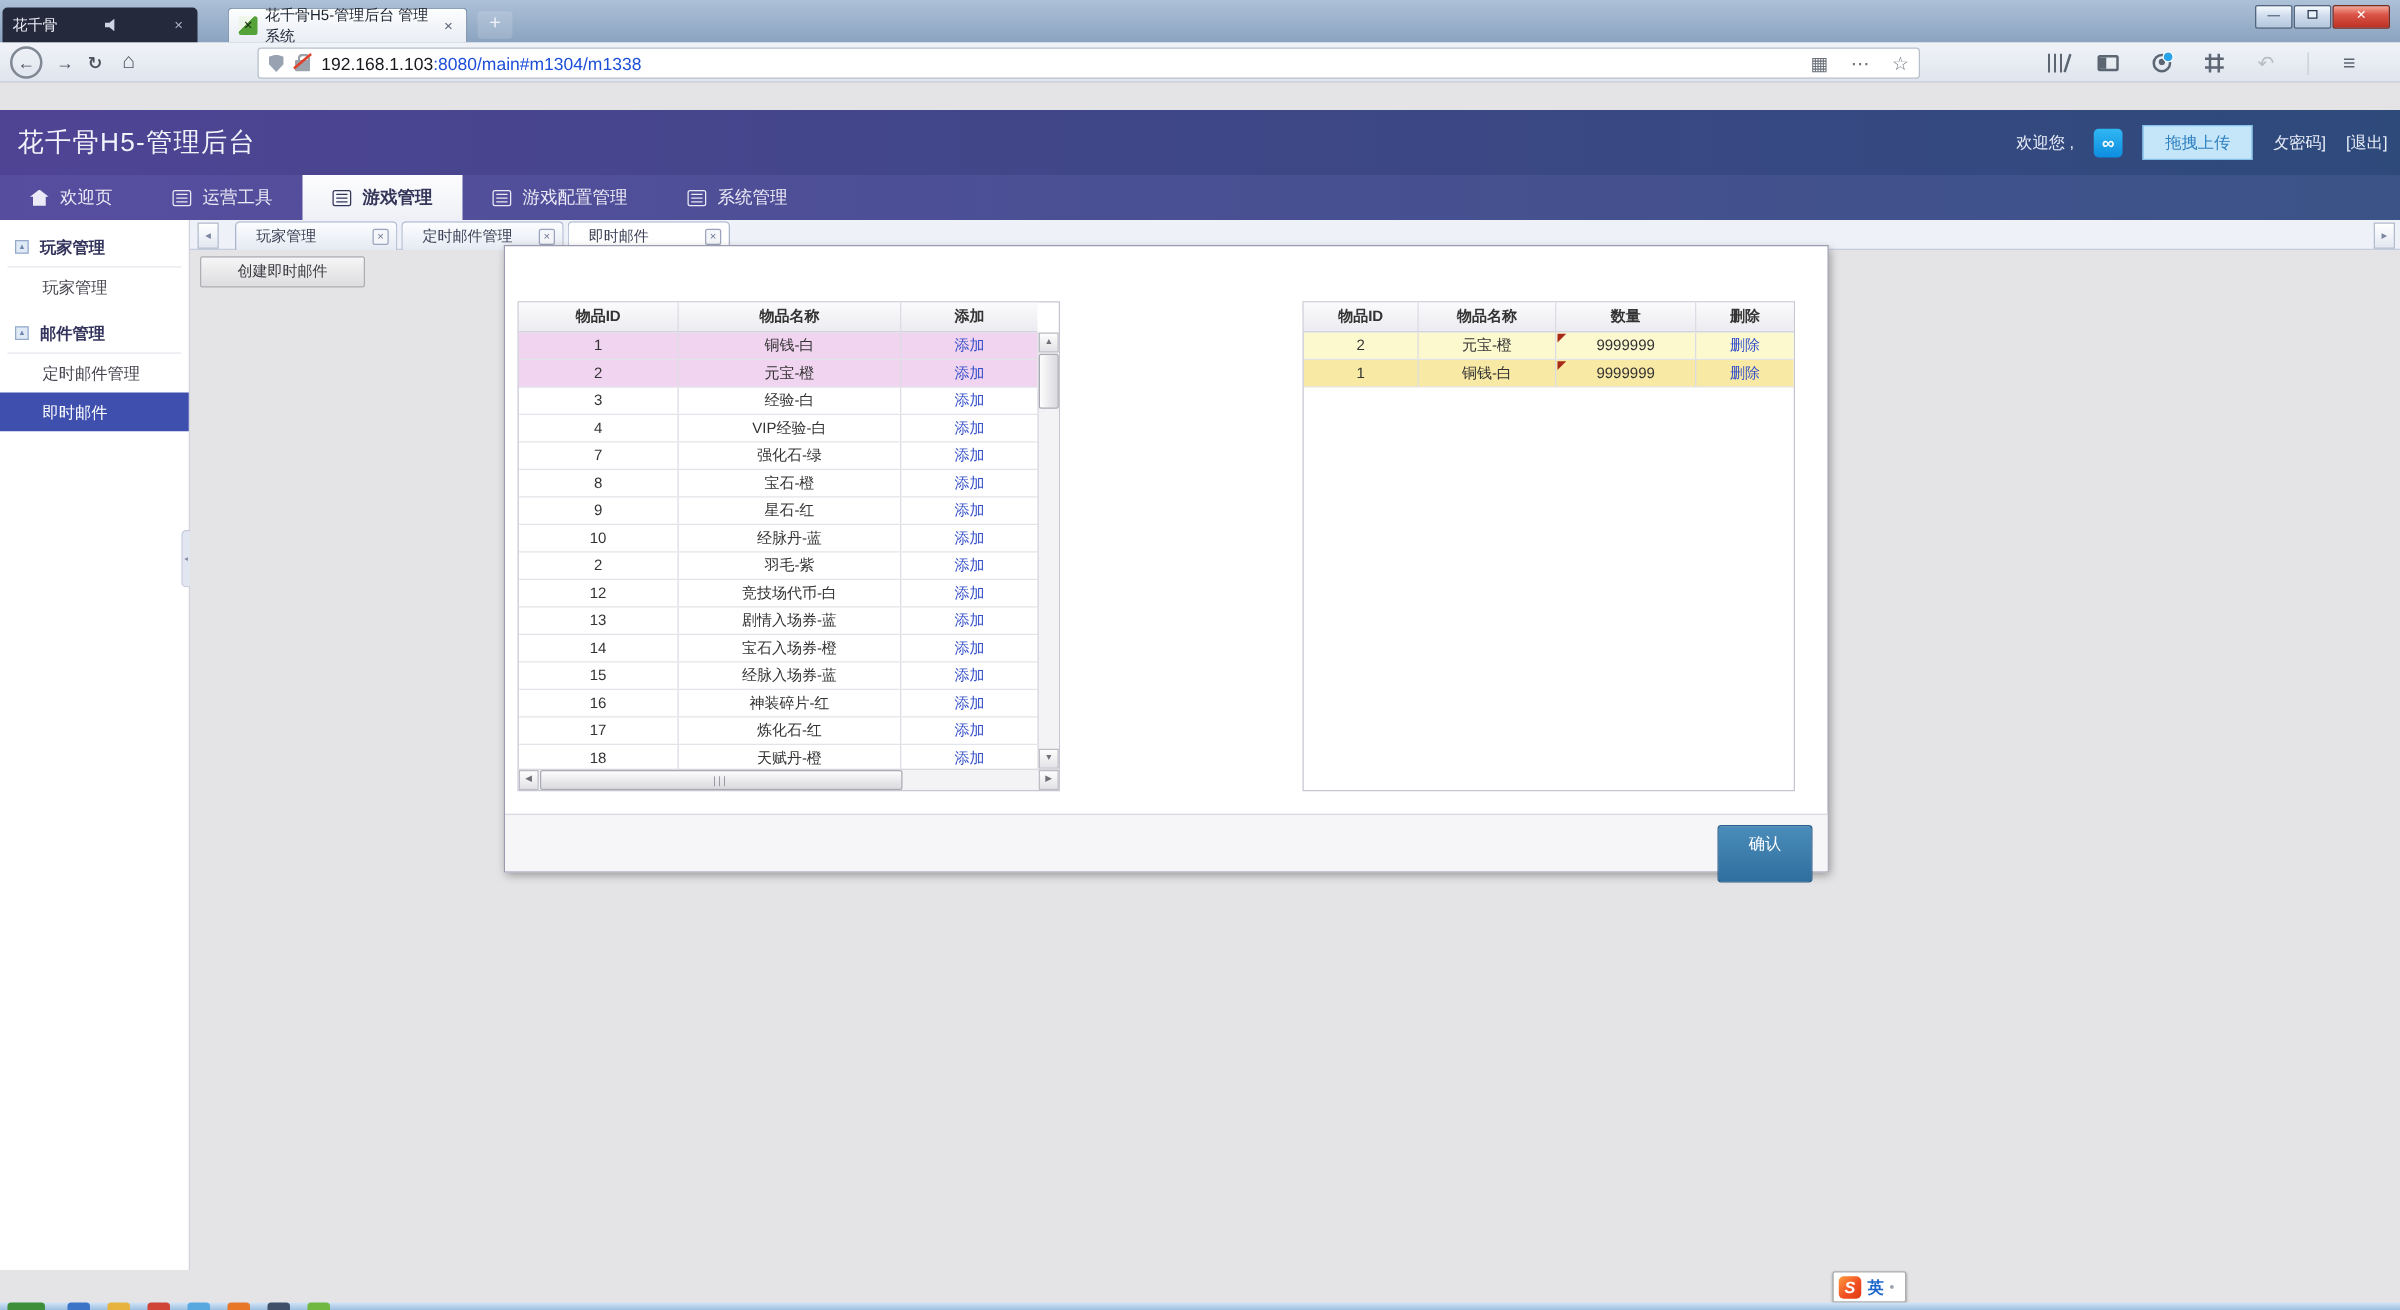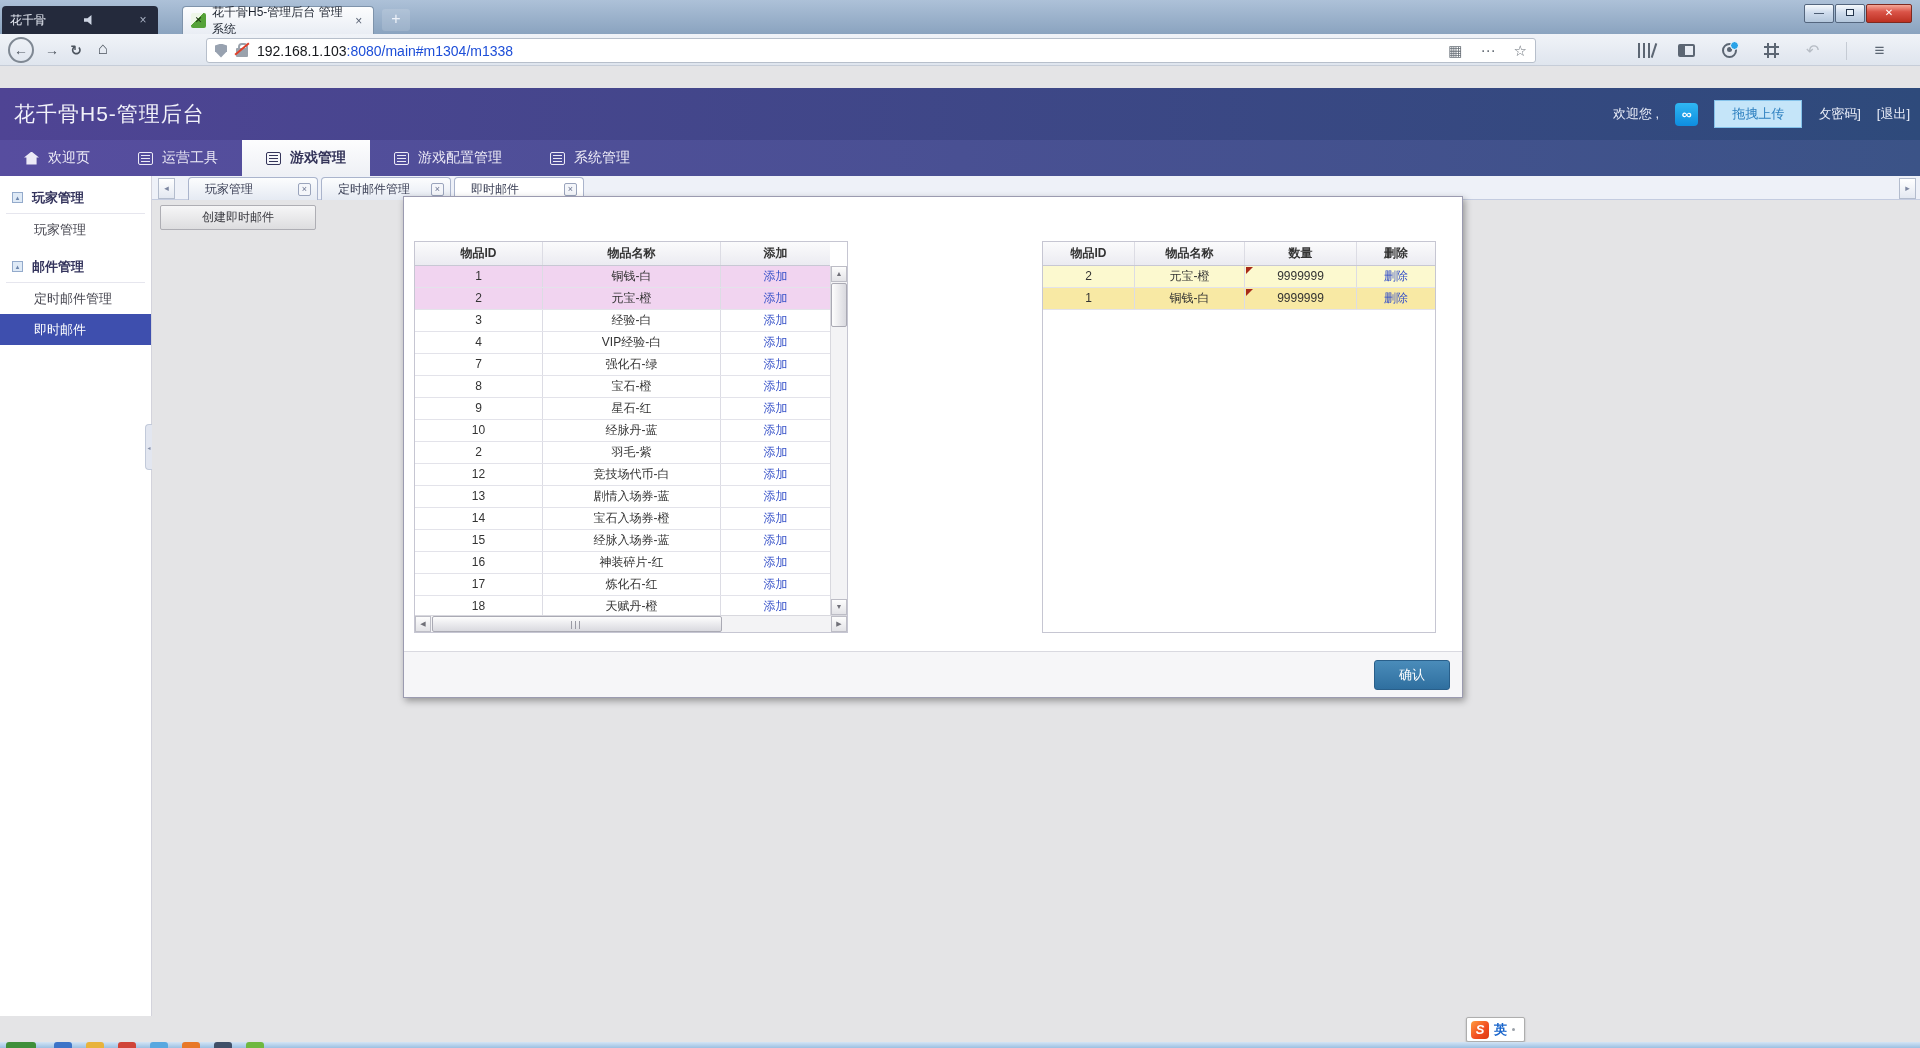--- a/index.html
+++ b/index.html
@@ -143,21 +143,21 @@
   .ic-collapse { width:11px; height:11px; border:1px solid #93aacb; background:#dfeaf6; color:#6c86ad;
     font-size:7px; line-height:9px; text-align:center; }
   .side-item { height:31px; line-height:31px; padding-left:34px; color:#45454f; }
   .side-item.selected { background:var(--selected-blue); color:#fff; }
   .side-grip { position:absolute; left:145px; top:424px; width:7px; height:46px;
     background:#e2e6f0; border:1px solid #c2cada; border-right:none; border-radius:4px 0 0 4px;
     color:#8690a8; font-size:6px; display:flex; align-items:center; justify-content:center; }
 
   
   .content { position:absolute; left:152px; top:200px; right:0; bottom:32px; background:#e4e4e6; }
-  .btn-create { position:absolute; left:8px; top:5px; width:156px; height:25px;
+  .btn-create { position:absolute; left:8px; top:5px; width:132px; height:25px;
     background:linear-gradient(#f6f6f7,#dddddf); border:1px solid #aeaeb4; border-radius:2px;
     font-size:12px; color:#3a3a40; text-align:center; line-height:23px; }
 
   
   .dialog { position:absolute; left:403px; top:196px; width:1060px; height:502px; background:#fff;
     border:1px solid #9b9bb0; box-shadow:2px 3px 7px rgba(0,0,0,.35); }
   .dlg-title { height:32px; background:linear-gradient(#fdfdfe,#ebedf3); border-bottom:1px solid #ccccdb;
     font-size:13px; font-weight:bold; color:#25252e; line-height:31px; padding-left:14px; }
   .panel { position:absolute; top:44px; border:1px solid #c6c6d2; background:#fff; }
   .p-left { left:10px; width:434px; height:392px; }
@@ -196,21 +196,21 @@
   .hs-left,.hs-right { position:absolute; top:0; width:16px; height:16px;
     background:linear-gradient(#fdfdfd,#e3e3e7); border:1px solid #bdbdc6; color:#707078;
     font-size:7px; text-align:center; line-height:14px; }
   .hs-left { left:0; } .hs-right { right:0; }
   .hs-thumb { position:absolute; left:17px; top:0; width:290px; height:16px;
     background:linear-gradient(#fdfdfd,#d9d9df); border:1px solid #aaaab4; border-radius:2px; }
   .hs-grip { position:absolute; left:50%; top:4px; width:12px; height:8px; transform:translateX(-50%);
     background:repeating-linear-gradient(90deg,#9a9aa4 0 1px,transparent 1px 4px); }
   .dlg-footer { position:absolute; left:0; right:0; bottom:0; height:46px; background:#f6f6f8;
     border-top:1px solid #d9d9e0; }
-  .btn-confirm { position:absolute; right:12px; top:8px; width:76px; height:30px;
+  .btn-confirm { position:absolute; right:12px; top:8px; width:76px; height:46px;
     background:linear-gradient(#4a8cba,#2f6f9f); border:1px solid #295f8a; border-radius:3px;
     color:#fff; font-size:13px; text-align:center; line-height:28px; }
 
   
   .footer { position:absolute; left:0; top:1016px; width:100%; height:26px; background:var(--footer-blue);
     color:#e3eaf6; font-size:12px; text-align:center; line-height:26px; }
   .taskbar-sliver { position:absolute; left:0; top:1042px; width:100%; height:6px;
     background:linear-gradient(#d3e4f5,#9cc0e2); }
   .blob { position:absolute; top:0; height:6px; width:18px; border-radius:3px 3px 0 0; }
   .ime { position:absolute; left:1466px; top:1017px; height:25px; background:#fff;

